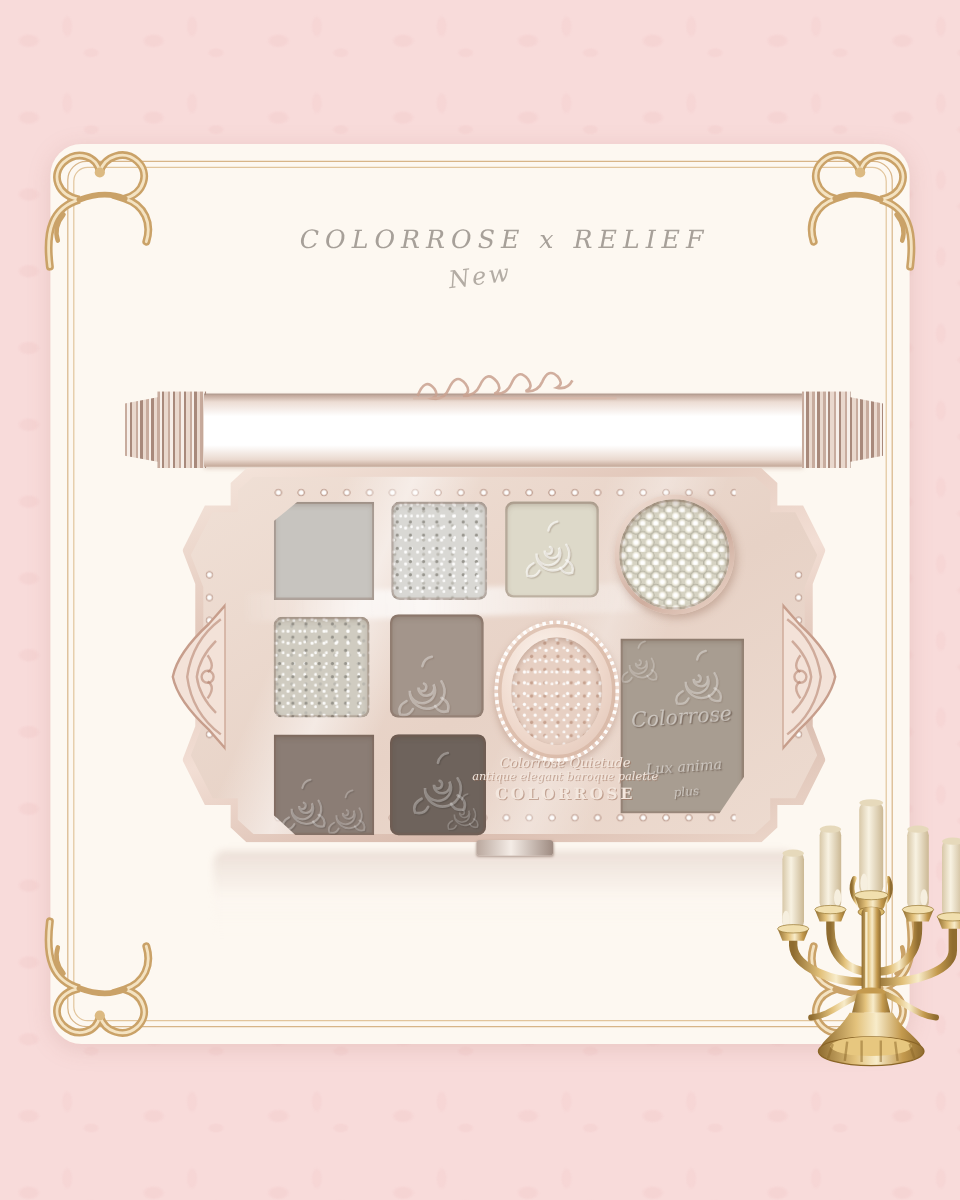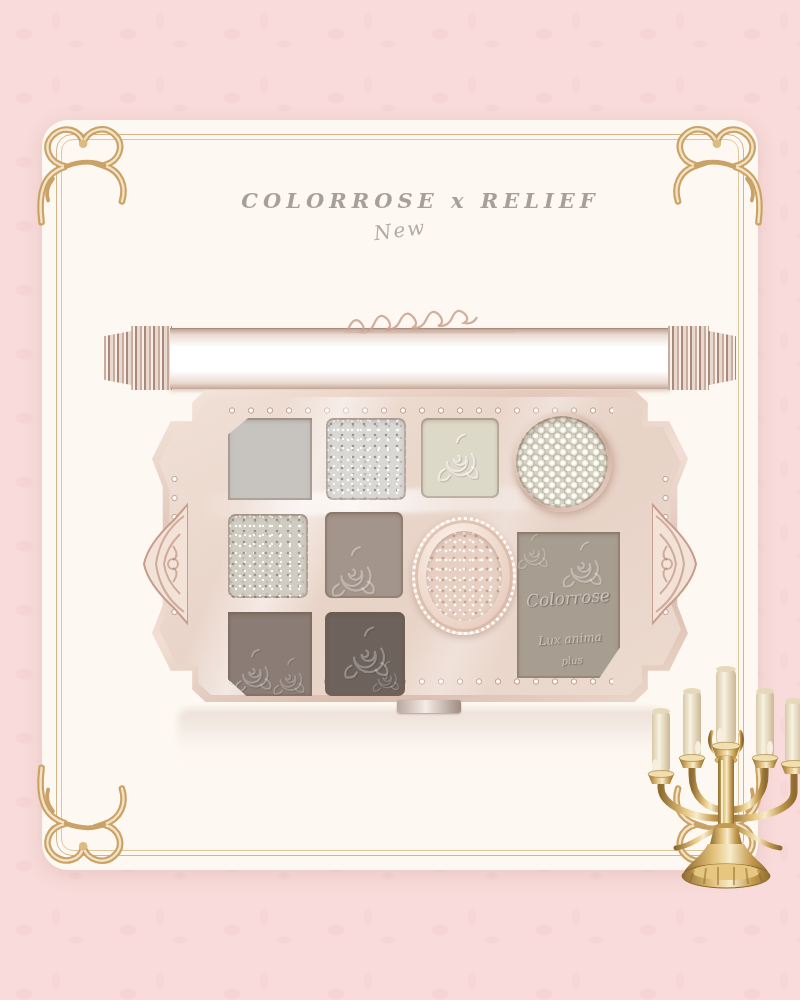--- a/index.html
+++ b/index.html
@@ -15,21 +15,21 @@
   .card{position:absolute;left:42px;top:120px;width:716px;height:750px;background-color:#fdf8f1;
     border-radius:26px;box-shadow:0 4px 18px rgba(190,140,130,.25);}
   .frame{position:absolute;inset:14px;border:1.5px solid #d8b588;border-radius:16px;}
   .frame::before{content:'';position:absolute;inset:4px;border:1px solid #e2c59c;border-radius:12px;}
   .corner{position:absolute;width:104px;height:104px;z-index:5;}
   .corner.tl{left:34px;top:122px;}
   .corner.tr{left:662px;top:122px;transform:scaleX(-1);}
   .corner.bl{left:34px;top:764px;transform:scaleY(-1);}
   .corner.br{left:662px;top:764px;transform:scale(-1,-1);}
   .title{position:absolute;left:0;right:0;top:188px;text-align:center;font-size:21px;font-style:italic;
-    font-weight:700;letter-spacing:5px;color:#a7a099;margin-left:41px;}
+    font-weight:400;letter-spacing:5px;color:#a7a099;margin-left:41px;}
   .subtitle{position:absolute;left:0;right:0;top:218px;text-align:center;font-size:20px;font-style:italic;
     color:#b3aca4;transform:rotate(-7deg);letter-spacing:2px;}
   
   .lid-main{position:absolute;left:170px;top:328px;width:500px;height:60px;
     background:linear-gradient(180deg,#bfa497 0%,#ecdcd3 10%,#ffffff 30%,#ffffff 70%,#ead9cf 90%,#c3a797 100%);
     box-shadow:0 2px 4px rgba(170,130,110,.4);border-top:1px solid #a68d80;}
   .lid-cap{position:absolute;top:326px;width:68px;height:64px;
     background:repeating-linear-gradient(90deg,#c8ac9e 0 2px,#f7efe9 2px 4px,#a8897b 4px 6px,#e9d8cd 6px 9px);}
   .lid-cap.left{left:104px;clip-path:polygon(0 16%,40% 8%,40% 0,100% 0,100% 100%,40% 100%,40% 92%,0 84%);}
   .lid-cap.right{left:668px;clip-path:polygon(0 0,60% 0,60% 8%,100% 16%,100% 84%,60% 92%,60% 100%,0 100%);}
@@ -232,20 +232,25 @@
   </div>
   <div class="pan" style="left: 325px; top: 612px; width: 80px; height: 84px; background-color: rgb(110, 99, 92);">
     <svg class="rose on-dark" style="left:6px;top:6px;width:68px;height:68px;color:rgba(255,255,255,.3);">
         <use href="#rose"></use>
       </svg>
     <svg class="rose on-dark" style="left:40px;top:44px;width:40px;height:40px;color:rgba(255,255,255,.22);">
         <use href="#rose"></use>
       </svg>
   </div>
 
+  <div class="emboss emboss-block">
+    <div class="l1">Colorrose Quietude</div>
+    <div class="l2">antique elegant baroque palette</div>
+    <div class="brand">COLORROSE</div>
+  </div>
   <div class="emboss bigpan-script bp1">Colorrose</div>
   <div class="emboss bigpan-script bp2">Lux anima</div>
   <div class="emboss bigpan-script bp3">plus</div>
 
   <div class="latch"></div>
   <div class="reflection"></div>
 
   <svg class="candelabra" viewBox="0 0 172 250">
     <defs>
       <linearGradient id="gold" x1="0" y1="0" x2="1" y2="0">

